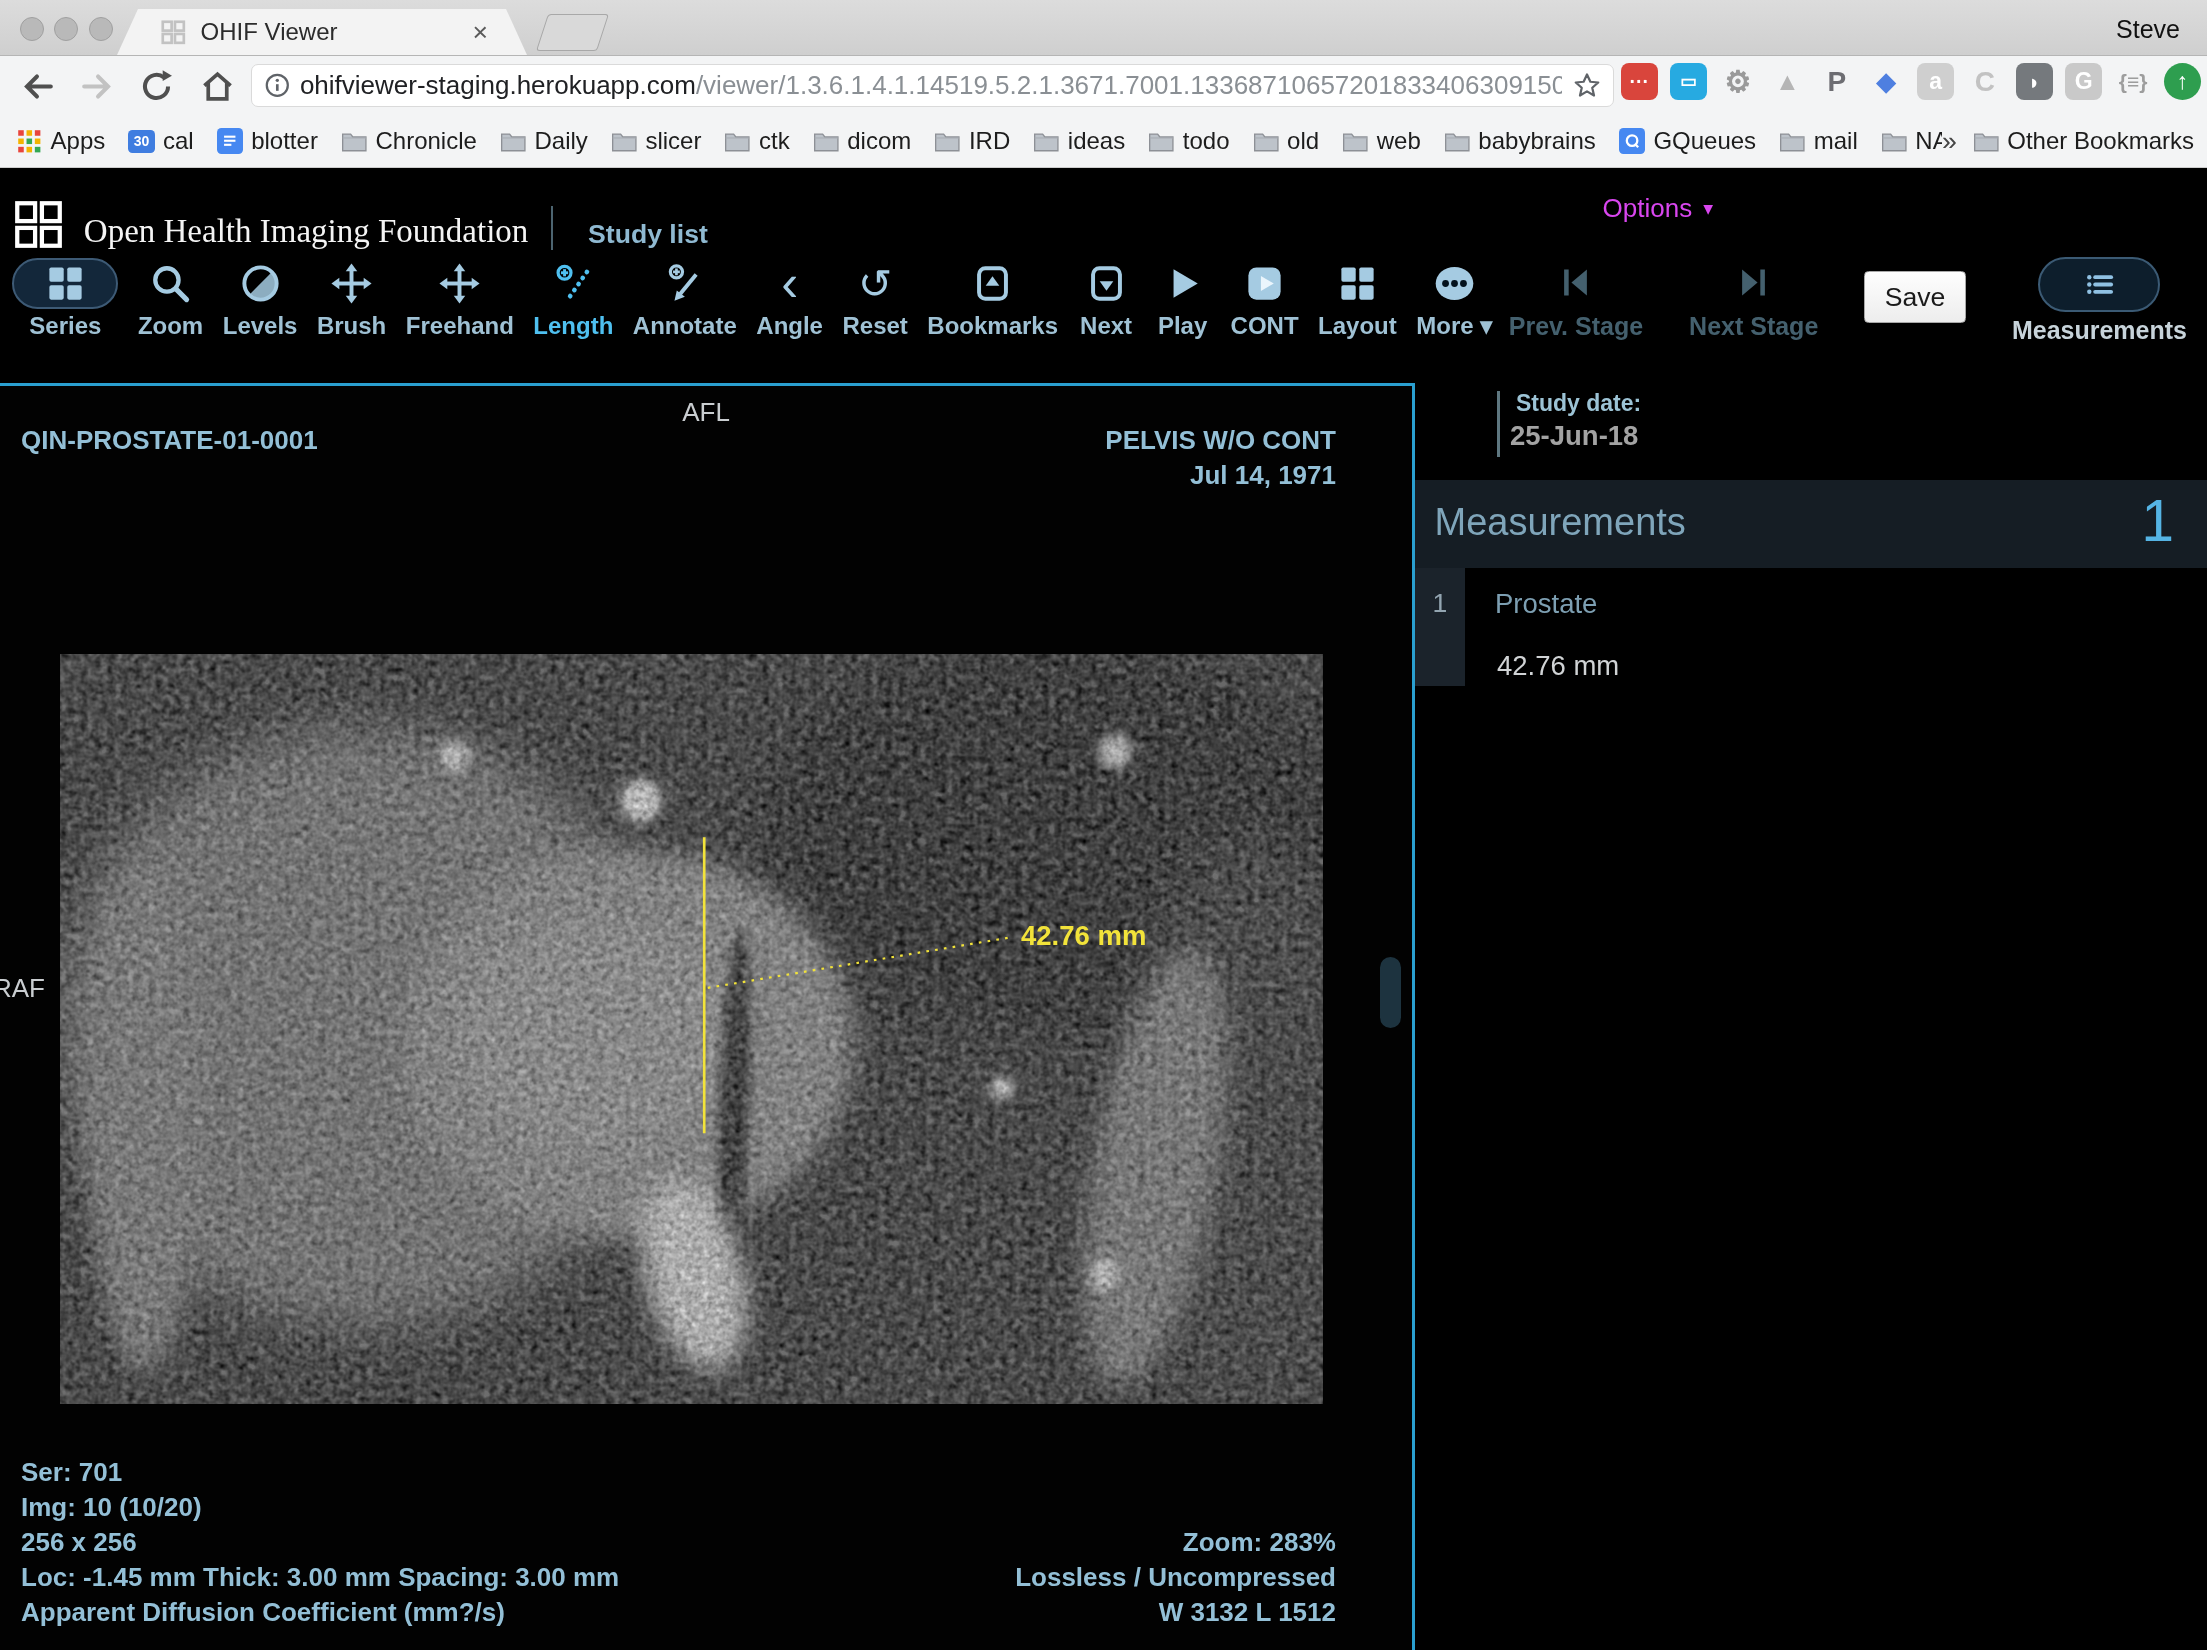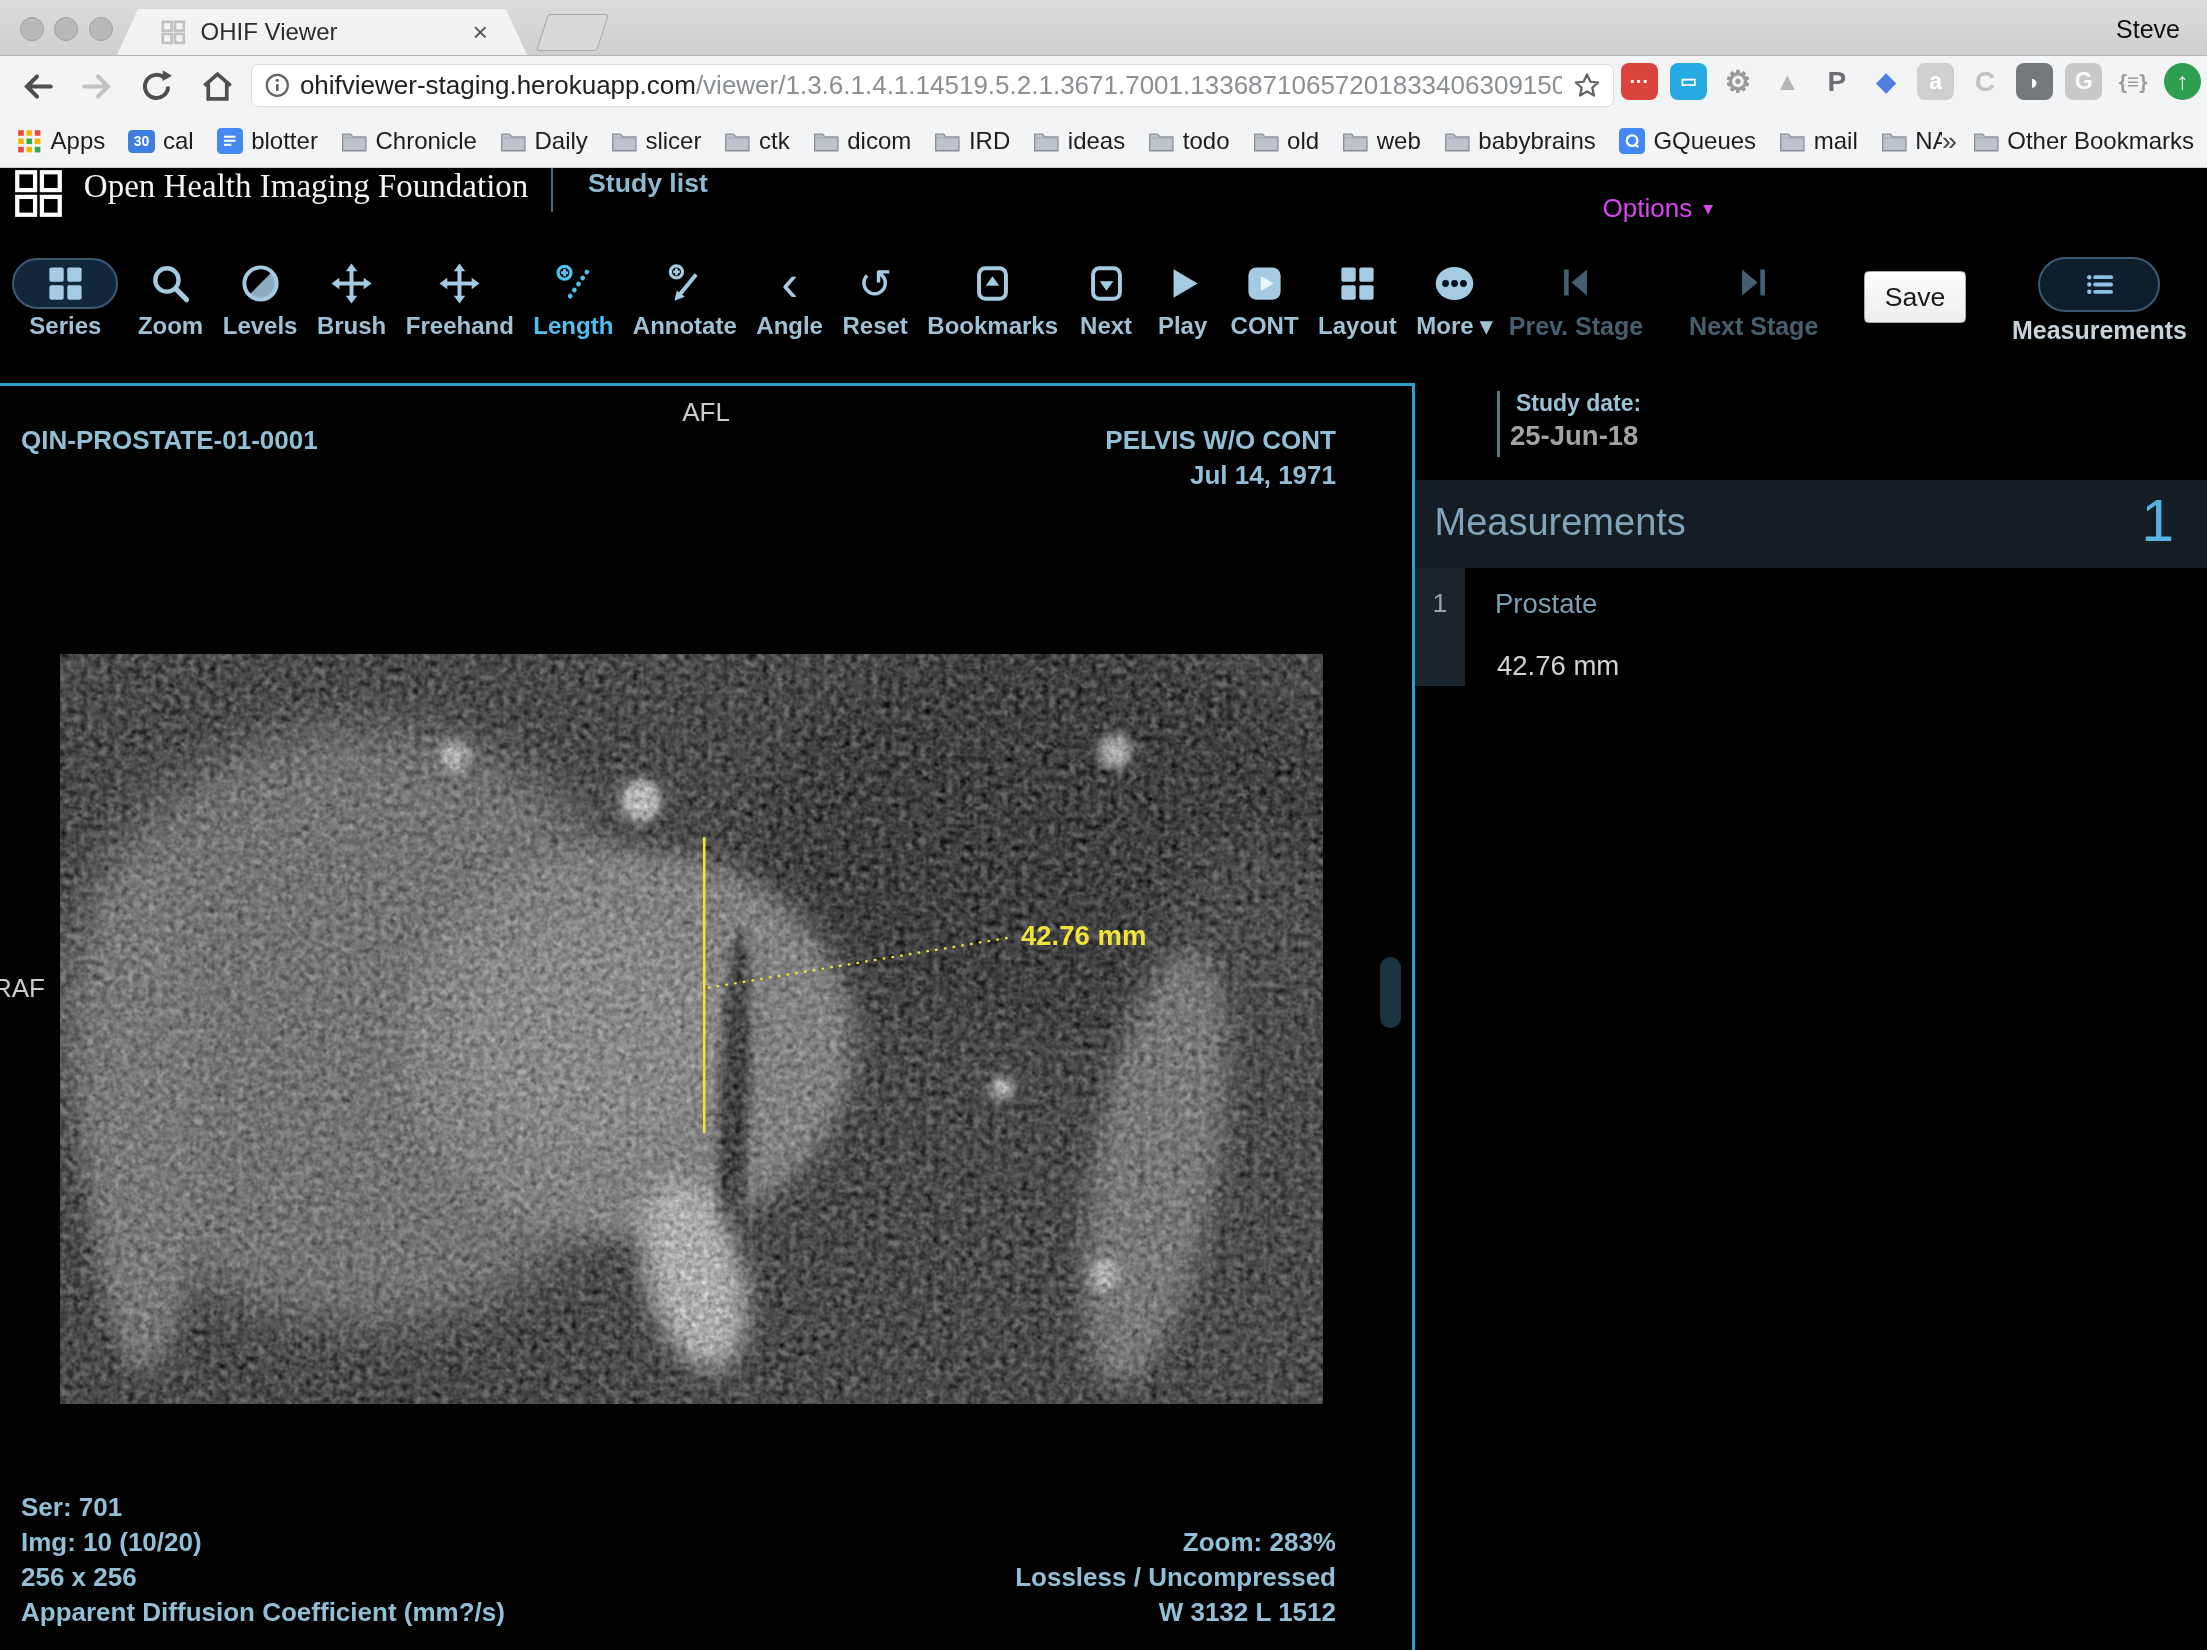--- a/index.html
+++ b/index.html
@@ -40,21 +40,21 @@
   .bk{display:flex;align-items:center;gap:8px;flex:0 0 auto;}
   .bk-label{font-size:24px;color:#1d1d1d;white-space:nowrap;}
   .bk-ico{width:26.6px;height:26.6px;flex:0 0 auto;display:flex;align-items:center;justify-content:center;}
   .bk-cal{width:26.6px;height:23px;border-radius:4.4px;background:#3f7de0;color:#fff;font-size:14px;
     font-weight:bold;display:flex;align-items:center;justify-content:center;}
   .bk-doc{width:26.6px;height:26.6px;border-radius:4.4px;background:#4688f1;display:flex;align-items:center;justify-content:center;}
   .bk-chev{font-size:26.6px;color:#444;}
 
   
   .appbar{position:absolute;left:0;top:168px;width:1756px;height:82px;background:#000;
-    display:flex;align-items:flex-start;}
+    display:flex;align-items:flex-end;}
   .logo{width:51px;height:51px;margin-left:13.3px;flex:0 0 auto;}
   .app-title{margin-left:19.5px;font-family:"Liberation Serif",serif;font-size:33px;color:#f4f4f4;white-space:nowrap;}
   .app-div{width:1.8px;height:44px;background:#4c6470;margin-left:23px;}
   .studylist{margin-left:35px;font-size:26.6px;font-weight:bold;color:#8fb9d1;}
   .options{position:absolute;right:43px;top:25px;font-size:26px;color:#d946ef;display:flex;gap:11px;align-items:center;}
   .options .caret{font-size:19.5px;}
 
   .toolbar{position:absolute;left:0;top:250px;width:2208px;height:133px;background:#000;}
   .tools{position:absolute;left:0;top:0;display:flex;gap:19.5px;padding:8.9px 0 0 12.4px;}
   .tool{display:flex;flex-direction:column;align-items:center;min-width:57px;}
@@ -589,20 +589,21 @@
 
     <div class="ov gray" style="left:50%;top:10.6px;transform:translateX(-50%);">AFL</div>
     <div class="ov" style="left:21px;top:39px;">QIN-PROSTATE-01-0001</div>
     <div class="ov" style="right:76px;top:39px;">PELVIS W/O CONT</div>
     <div class="ov" style="right:76px;top:74px;">Jul 14, 1971</div>
     <div class="ov gray" style="left:-7px;top:587px;">RAF</div>
     <div class="ov ov-lines" id="vp-bottom-left" style="left:21px;bottom:21px;">
         <div>Ser: 701</div>
         <div>Img: 10 (10/20)</div>
         <div>256 x 256</div>
+        <div>Loc: -1.45 mm Thick: 3.00 mm Spacing: 3.00 mm</div>
         <div>Apparent Diffusion Coefficient (mm?/s)</div>
       </div>
     <div class="ov ov-lines" id="vp-bottom-right" style="right:76px;bottom:21px;text-align:right;">
         <div>Zoom: 283%</div>
         <div>Lossless / Uncompressed</div>
         <div>W 3132 L 1512</div>
       </div>
 
     <svg class="measure-svg" width="1412" height="1264" viewBox="0 0 1592 1426">
       <line x1="794" y1="509" x2="794" y2="843" stroke="#f2e33a" stroke-width="3"></line>

